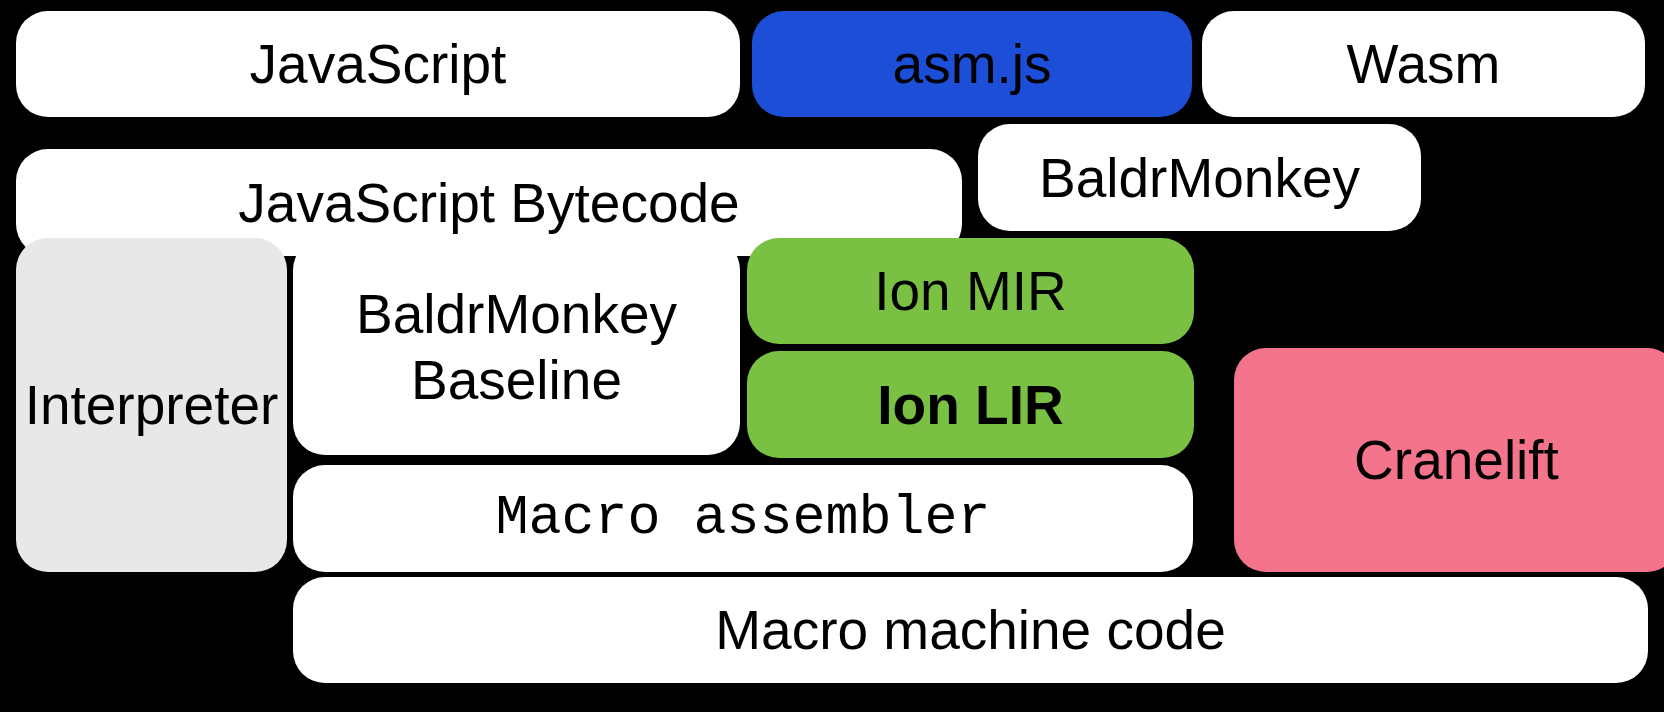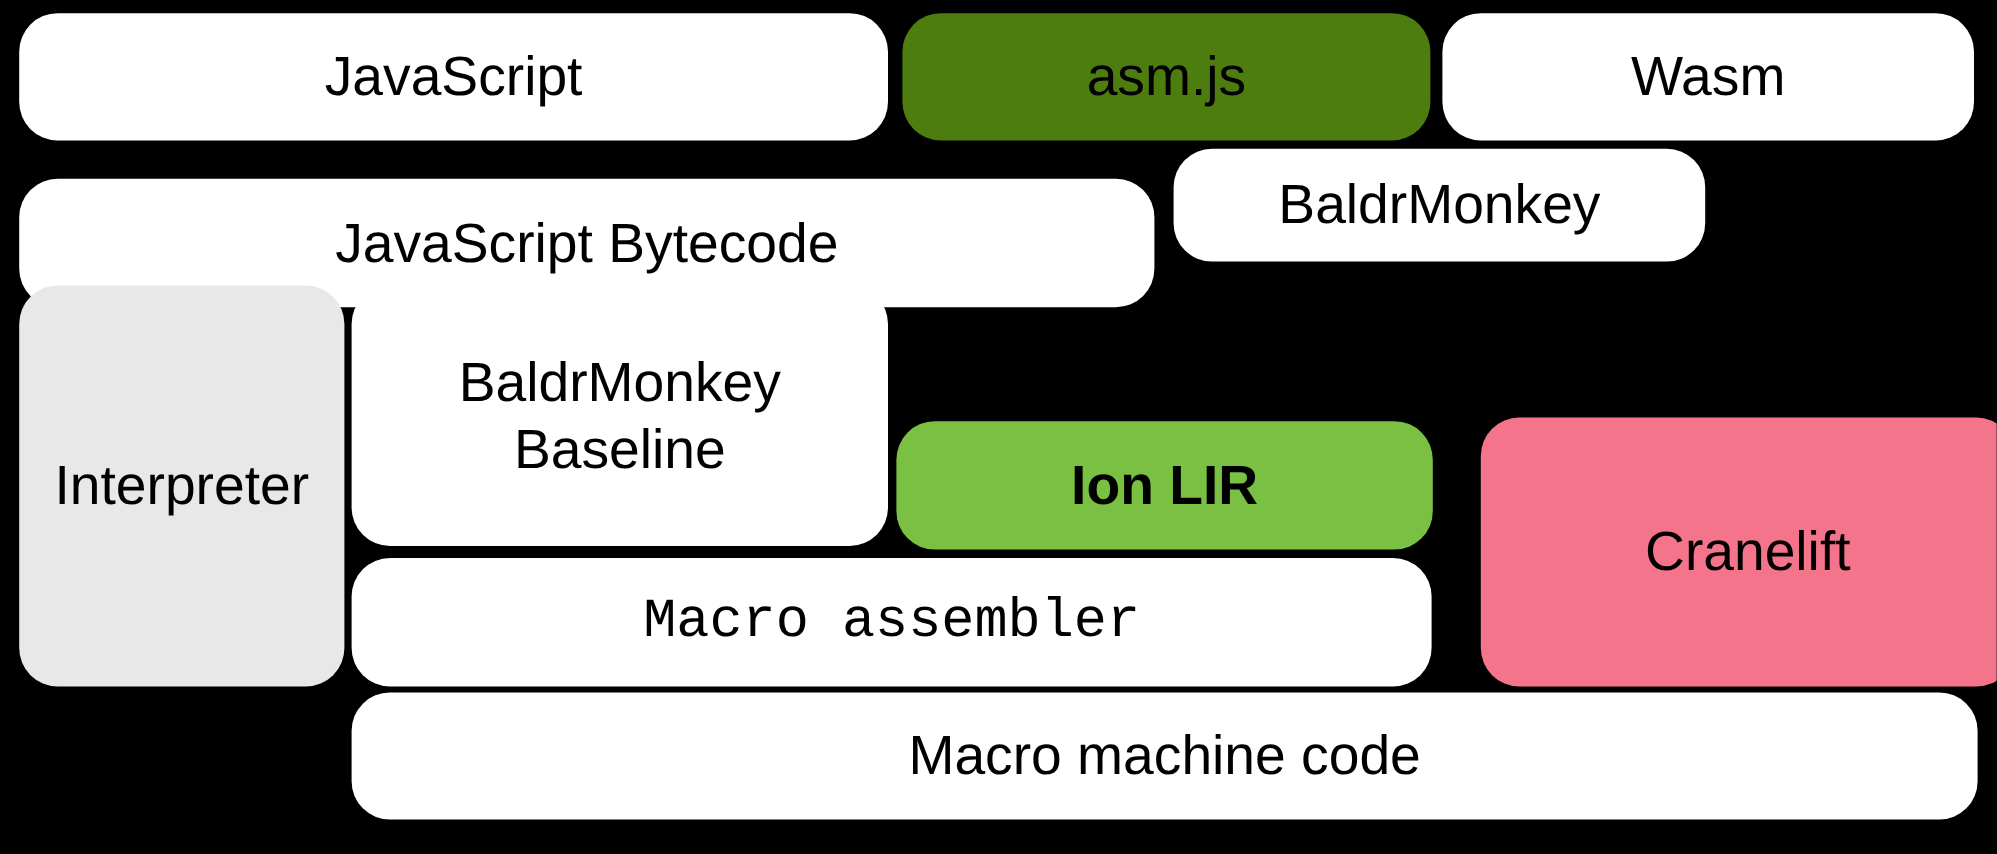--- a/index.html
+++ b/index.html
@@ -11,51 +11,51 @@
     font-family:"Liberation Sans", sans-serif;
   }
   .node{
     position:absolute;
     border-radius:32px;
     display:flex;
     align-items:center;
     justify-content:center;
     text-align:center;
     color:#000;
-    font-size:46px;
+    font-size:55px;
     line-height:1.2;
     background:#fff;
   }
   .node span{display:inline-block;}
 
   
   .n-javascript { left:16px;  top:11px;  width:724px;  height:106px; }
   .n-asmjs      { left:752px; top:11px;  width:440px;  height:106px; }
   .n-wasm       { left:1202px;top:11px;  width:443px;  height:106px; }
   .n-bytecode   { left:16px;  top:124px; width:946px;  height:107px; }
-  .n-baldrmonkey{ left:978px; top:124px; width:443px;  height:94px; }
+  .n-baldrmonkey{ left:978px; top:124px; width:443px;  height:107px; }
   .n-interpreter{ left:16px;  top:238px; width:271px;  height:334px; }
   .n-baseline   { left:293px; top:238px; width:447px;  height:217px; }
   .n-baseline span{max-width:330px;}
   .n-ionmir     { left:747px; top:238px; width:447px;  height:106px; }
   .n-ionlir     { left:747px; top:351px; width:447px;  height:107px;font-weight:bold; }
   .n-cranelift  { left:1202px;top:348px; width:445px;  height:224px;margin-left:32px; }
   .n-macro      { left:293px; top:465px; width:900px;  height:107px; }
   .n-native     { left:293px; top:577px; width:1355px; height:106px; }
 </style>
 </head>
 <body>
 
 <div class="canvas">
 
   <div class="node n-javascript" style="background: rgb(255, 255, 255);">
     <span>JavaScript</span>
   </div>
 
-  <div class="node n-asmjs" style="background: #4d7c0f; text-align: center;">
+  <div class="node n-asmjs" style="background: #1d4ed8; text-align: center;">
     <span>asm.js</span>
   </div>
 
   <div class="node n-wasm" style="background: rgb(255, 255, 255);">
     <span>Wasm</span>
   </div>
 
   <div class="node n-bytecode" style="background: rgb(255, 255, 255); margin-top: 25px;">
     <span>JavaScript Bytecode</span>
   </div>
@@ -65,20 +65,23 @@
   </div>
 
   <div class="node n-interpreter" style="background: rgb(232, 232, 232);">
     <span>Interpreter</span>
   </div>
 
   <div class="node n-baseline" style="background: rgb(255, 255, 255);">
     <span>BaldrMonkey Baseline</span>
   </div>
 
+  <div class="node n-ionmir" style="background: rgb(122, 193, 67);">
+    <span>Ion MIR</span>
+  </div>
 
   <div class="node n-ionlir" style="background: rgb(122, 193, 67);">
     <span>Ion LIR</span>
   </div>
 
   <div class="node n-cranelift" style="background: rgb(244, 117, 139);">
     <span>Cranelift</span>
   </div>
 
   <div class="node n-macro" style="background: rgb(255, 255, 255); font-family: Liberation Mono, monospace;">

